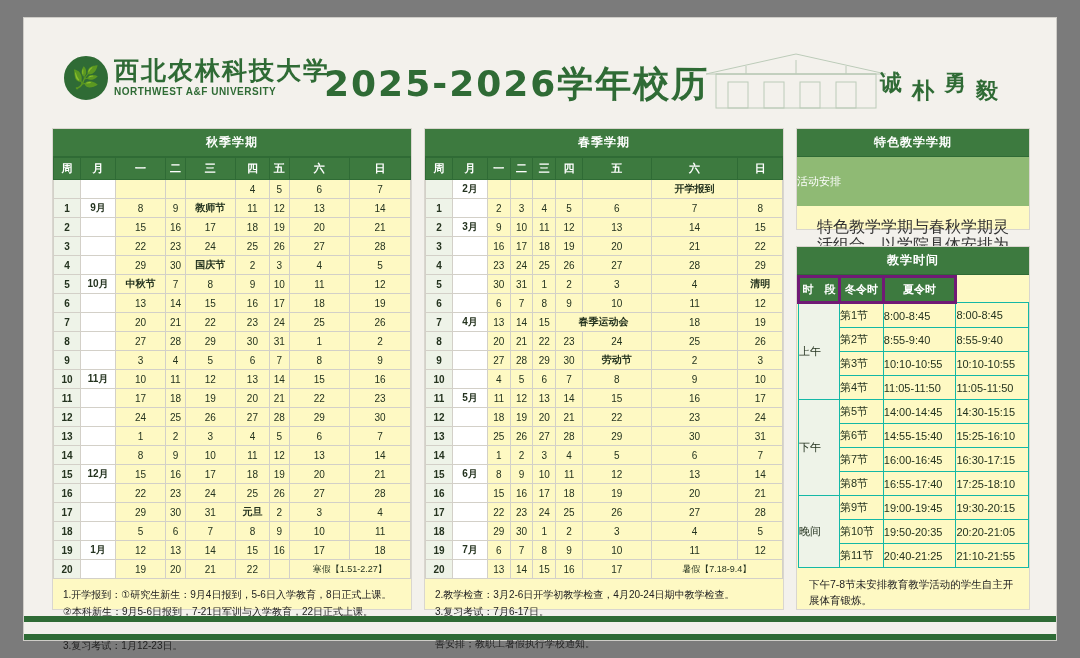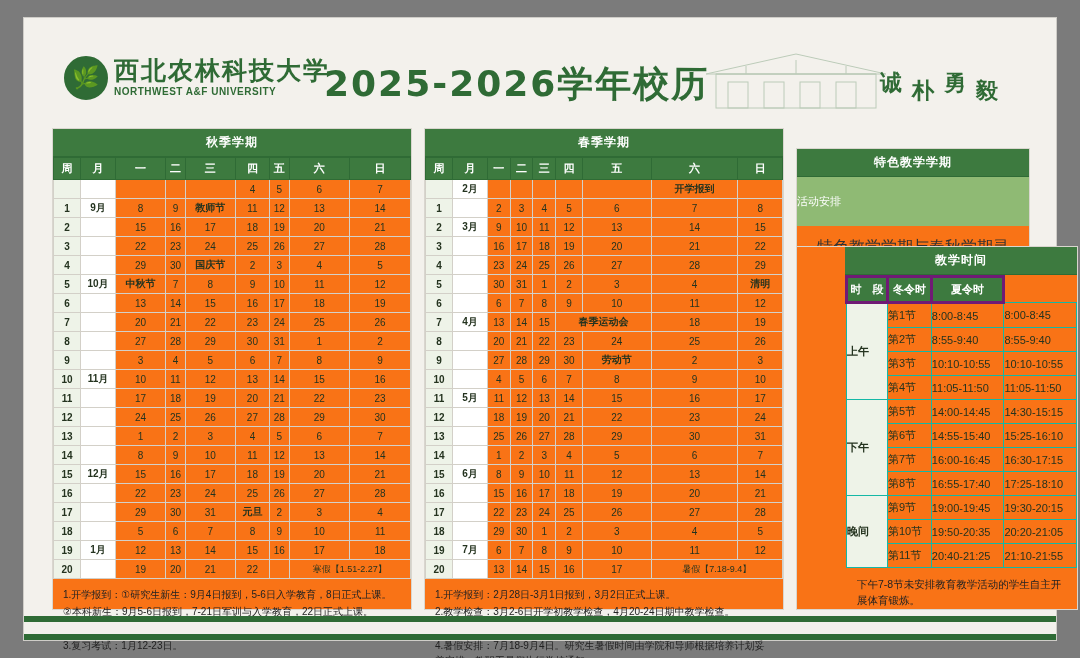--- a/index.html
+++ b/index.html
@@ -46,21 +46,21 @@
     position:absolute;right:48px;top:50px;
     font-size:22px;color:#2f6b35;letter-spacing:10px;font-weight:bold;
   }
   .motto .m2{position:relative;top:8px;}
   .gate{
     position:absolute;right:150px;top:34px;width:220px;height:62px;
     opacity:.28;
   }
   
   .panel{
-    position:absolute;background:#f97316;border:1px solid #d9d6cf;
+    position:absolute;background:#fef9c3;border:1px solid #d9d6cf;
   }
   .panel-head{
     background:#3d7a3f;color:#fff;text-align:center;
     font-size:12px;font-weight:bold;letter-spacing:1px;
     padding:5px 0;border-bottom:1px solid #2f6b35;
   }
   .panel-sub{
     background:#8fba74;color:#fff;font-size:11px;padding:17px 0;
   }
   
@@ -82,21 +82,21 @@
     font-size:10px;line-height:15px;color:#222;padding:8px 10px 4px 10px;
   }
   .notes .n{margin-bottom:2px;}
   
   .feature-body{font-size:16px;line-height:18px;color:#333;padding:12px 14px;text-align:center;}
   table.tt{border-collapse:collapse;width:100%;font-size:11px;}
   table.tt th{
     background:#3d7a3f;color:#fff;padding:4px 0;border:3px solid #701a75;font-weight:bold;
   }
   table.tt td{border:1px solid #14b8a6;text-align:left;padding:4px 0;color:#24331f;}
-  td.seg{background:#eef3e8;color:#2f6b35;font-weight:bold;width:40px;}
+  td.seg{background:#eef3e8;color:#2f6b35;font-weight:normal;width:40px;}
   .tt-foot{font-size:10.5px;line-height:16px;color:#222;padding:8px 12px;}
 </style>
 </head>
 <body>
 
 <div class="page">
 
   <div class="header">
     <div class="logo">
       <span class="leaf">🌿</span>
@@ -624,34 +624,33 @@
             <td>13</td>
             <td>14</td>
             <td>15</td>
             <td>16</td>
             <td>17</td>
             <td colspan="2" class="note">暑假【7.18-9.4】</td>
           </tr>
         </tbody>
     </table>
     <div class="notes" id="spring-notes">
-        <div class="n">1.开学报到：2月28日-3月1日报到，3月2日正式上课。</div>
         <div class="n">2.教学检查：3月2-6日开学初教学检查，4月20-24日期中教学检查。</div>
         <div class="n">3.复习考试：7月6-17日。</div>
         <div class="n">4.暑假安排：7月18-9月4日。研究生暑假时间由学院和导师根据培养计划妥善安排；教职工暑假执行学校通知。</div>
       </div>
   </div>
 
-  <div class="panel" style="left:772px;top:110px;width:232px;height:100px;margin-top:20px;">
+  <div class="panel" style="left:772px;top:110px;width:232px;height:100px;">
     <div class="panel-head">特色教学学期</div>
     <div class="panel-sub">活动安排</div>
     <div class="feature-body">特色教学学期与春秋学期灵活组合，以学院具体安排为准。</div>
   </div>
 
-  <div class="panel" style="left:772px;top:228px;width:232px;height:362px;padding-left:48px;">
+  <div class="panel" style="left:772px;top:228px;width:232px;height:362px;">
     <div class="panel-head">教学时间</div>
     <table class="tt">
       <thead>
           <tr id="tt-head">
             <th>时　段</th>
             <th>冬令时</th>
             <th>夏令时</th>
           </tr>
         </thead>
       <tbody id="tt-body">

